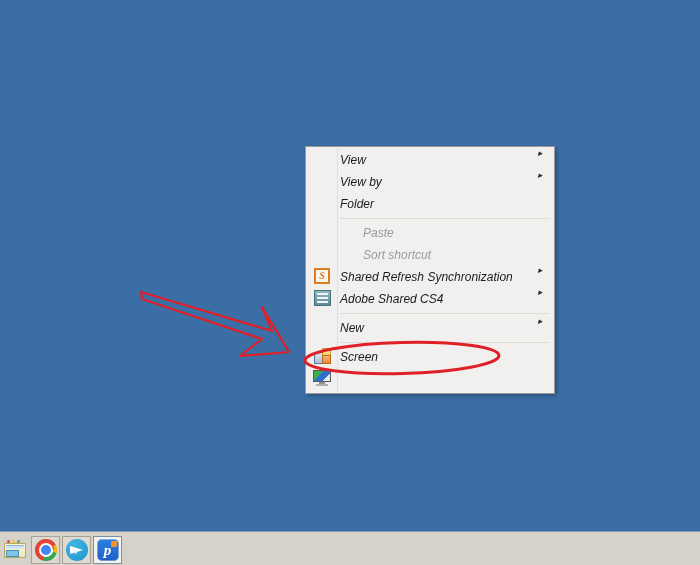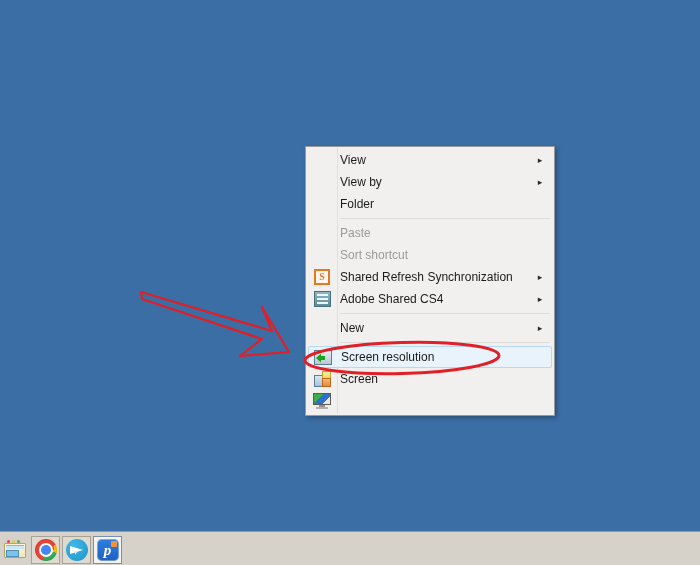--- a/index.html
+++ b/index.html
@@ -211,43 +211,43 @@
     bottom: 1px;
     background: #f1f0ef;
     border-right: 1px solid #e0dfdd;
     pointer-events: none;
   }
   .menu-item {
     position: relative;
     height: 22px;
     line-height: 22px;
     display: flex;
-    align-items: center;
     padding: 0 6px 0 0;
     margin: 0 2px;
     box-sizing: border-box;
     cursor: default;
     white-space: nowrap;
+    font-style: italic;
   }
   .menu-item .mi-iconbox {
     width: 28px;
     min-width: 28px;
     height: 20px;
     display: flex;
     align-items: center;
     justify-content: center;
     position: relative;
   }
   .menu-item .mi-label {
     flex: 1 1 auto;
     padding-left: 4px;
     font-size: 12px;
     color: #1b1b1b;
   }
-  .menu-item.disabled .mi-label { color: #9b9b9b; }
+  .menu-item.disabled .mi-label { color: #9b9b9b; margin-left: 23px; }
   .menu-item .mi-arrow {
     width: 12px;
     text-align: center;
     font-size: 9px;
     color: #2b2b2b;
     line-height: 1;
   }
   .menu-item.highlight {
     background: #e9f3fb;
     border: 1px solid #b6d8f2;
@@ -409,27 +409,20 @@
     <div class="menu-sep"></div>
 
     <div class="menu-item">
       <span class="mi-iconbox"></span>
       <span class="mi-label">New</span>
       <span class="mi-arrow">▸</span>
     </div>
 
     <div class="menu-sep"></div>
 
-    <div class="menu-item highlight">
-      <span class="mi-iconbox">
-        <span class="ic-screenres"></span>
-      </span>
-      <span class="mi-label">Screen resolution</span>
-      <span class="mi-arrow"></span>
-    </div>
 
     <div class="menu-item">
       <span class="mi-iconbox">
         <span class="ic-gadgets">
           <span class="sq s1"></span>
             <span class="sq s2"></span>
             <span class="sq s3"></span>
         </span>
       </span>
       <span class="mi-label">Screen</span>

